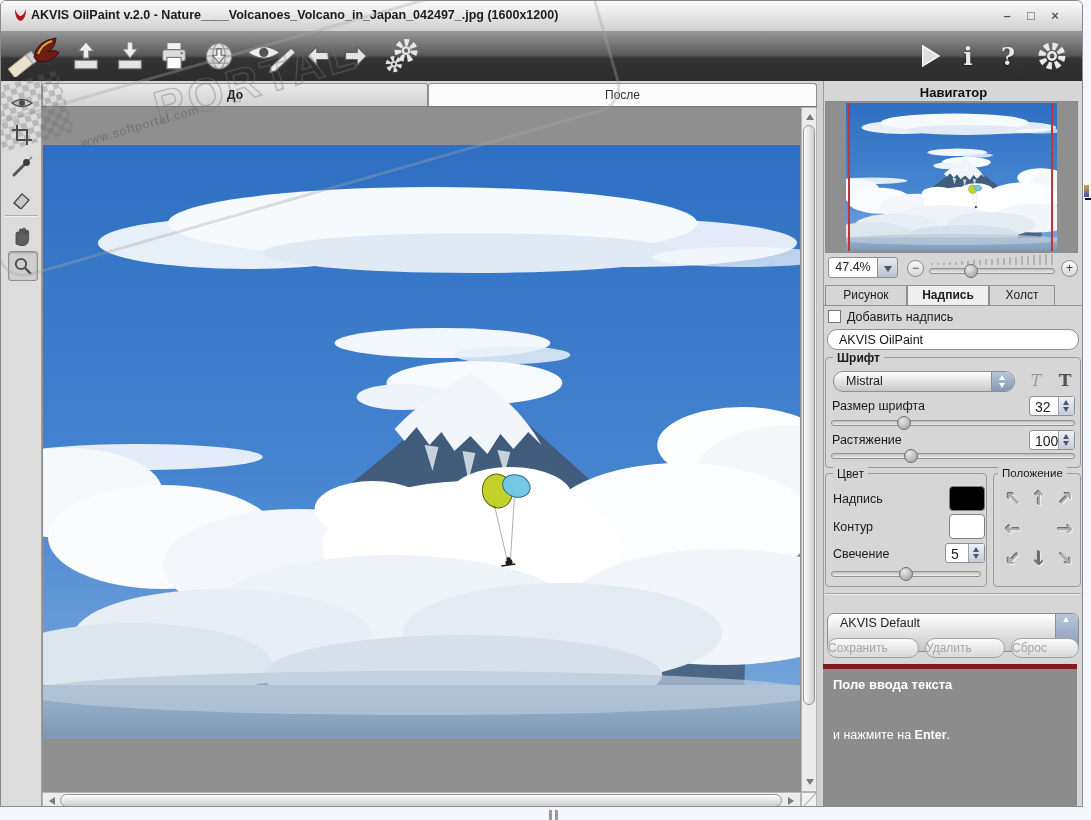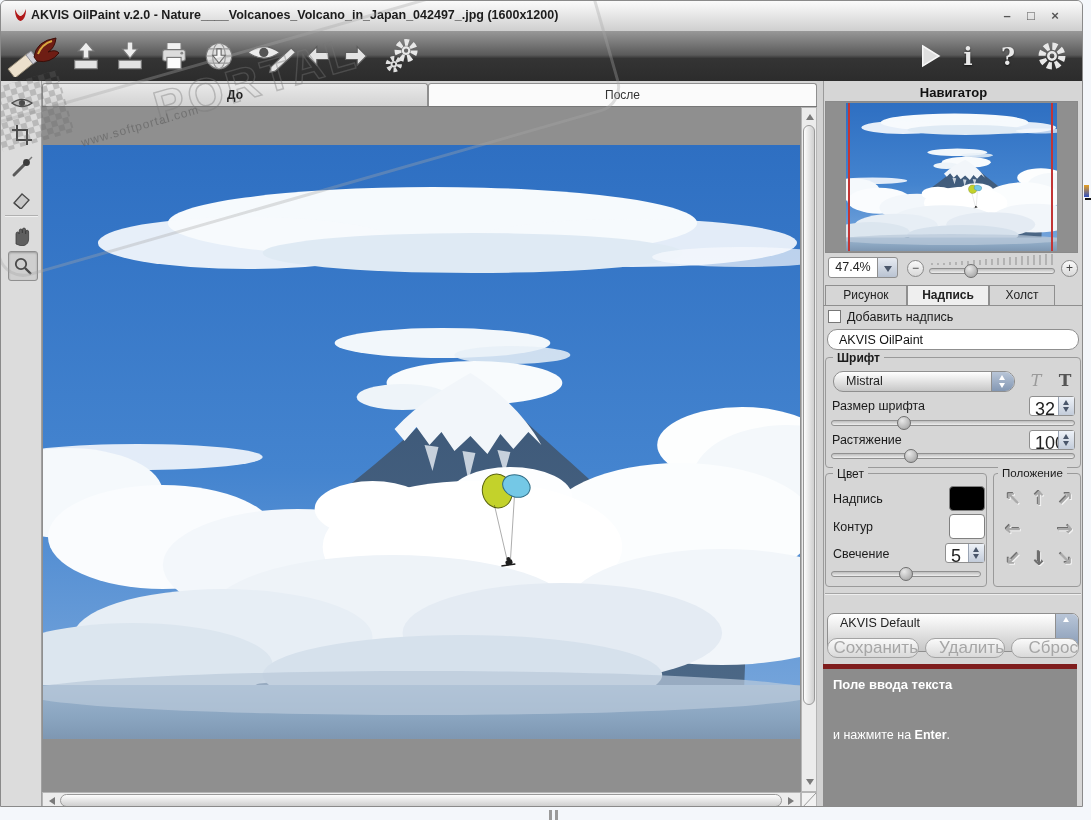--- a/index.html
+++ b/index.html
@@ -64,32 +64,32 @@
        background:#fff;box-sizing:border-box;font:12.5px "Liberation Sans",sans-serif;padding:0 11px;color:#111;}
   .group{border:1px solid #9a9a9a;border-radius:4px;box-sizing:border-box;}
   .legend{background:#d6d6d6;padding:0 4px;font-size:12px;color:#1a1a1a;}
   .pill{border:1px solid #8f8f8f;border-radius:10px;background:linear-gradient(#ffffff,#c7c7c7);
        box-sizing:border-box;overflow:hidden;}
   .pill .cap{position:absolute;right:0;top:0;width:22px;height:100%;
        background:linear-gradient(#b9c6d8,#8397b3);border-left:1px solid #8f8f8f;}
   .tri-up{border-left:3.5px solid transparent;border-right:3.5px solid transparent;border-bottom:5px solid #fff;}
   .tri-dn{border-left:3.5px solid transparent;border-right:3.5px solid transparent;border-top:5px solid #fff;}
   .spin{border:1px solid #8f8f8f;border-radius:3px;background:#fff;box-sizing:border-box;}
-  .spin .val{position:absolute;left:5px;top:2px;font-size:18px;}
+  .spin .val{position:absolute;left:5px;top:2px;font-size:14px;}
   .spin .btns{position:absolute;right:0;top:0;width:15px;height:100%;border-left:1px solid #9aa4b4;
        background:linear-gradient(#eef2f8,#c3ccda);}
   .spin .btns .tri-up{position:absolute;left:4px;top:3px;border-bottom-color:#4a566a;}
   .spin .btns .tri-dn{position:absolute;left:4px;bottom:3px;border-top-color:#4a566a;}
   .rowlabel{font-size:12.5px;color:#1a1a1a;white-space:nowrap;}
   .swatch{border:1px solid #808080;border-radius:4px;box-sizing:border-box;}
   .posarrow{font-family:"DejaVu Sans",sans-serif;font-size:19px;font-weight:bold;color:#a9a9a9;
        text-shadow:1px 1px 0 #f4f4f4,-1px -1px 0 #6e6e6e;line-height:26px;text-align:center;}
   .posarrow.pressed{color:#6f6f6f;}
   .pbtn{border:1px solid #a3a3a3;border-radius:10px;background:linear-gradient(#fafafa,#d9d9d9);
-       box-sizing:border-box;text-align:right;line-height:18px;color:#a6a6a6;font-size:17px;}
+       box-sizing:border-box;text-align:left;line-height:18px;color:#a6a6a6;font-size:12px;}
   .hintbox{left:822px;top:663px;width:254px;height:144px;background:#8c8c8c;border-top:5px solid #7f1d1d;
        color:#fff;box-sizing:border-box;}
   
   .wm{pointer-events:none;}
   .wm-frame{left:-30px;top:38px;width:640px;height:152px;border:3px solid rgba(165,165,165,.35);
        border-radius:26px;transform:rotate(-16deg);}
   .wm-text{left:150px;top:52px;font-size:46px;font-weight:bold;letter-spacing:4px;color:transparent;
        -webkit-text-stroke:1.4px rgba(120,120,120,.4);transform:rotate(-16deg);}
   .wm-url{left:78px;top:118px;font-size:12px;color:rgba(90,90,90,.55);transform:rotate(-16deg);letter-spacing:1px;}
   .wm-checker{left:-8px;top:78px;width:74px;height:64px;opacity:.30;transform:rotate(-16deg);

